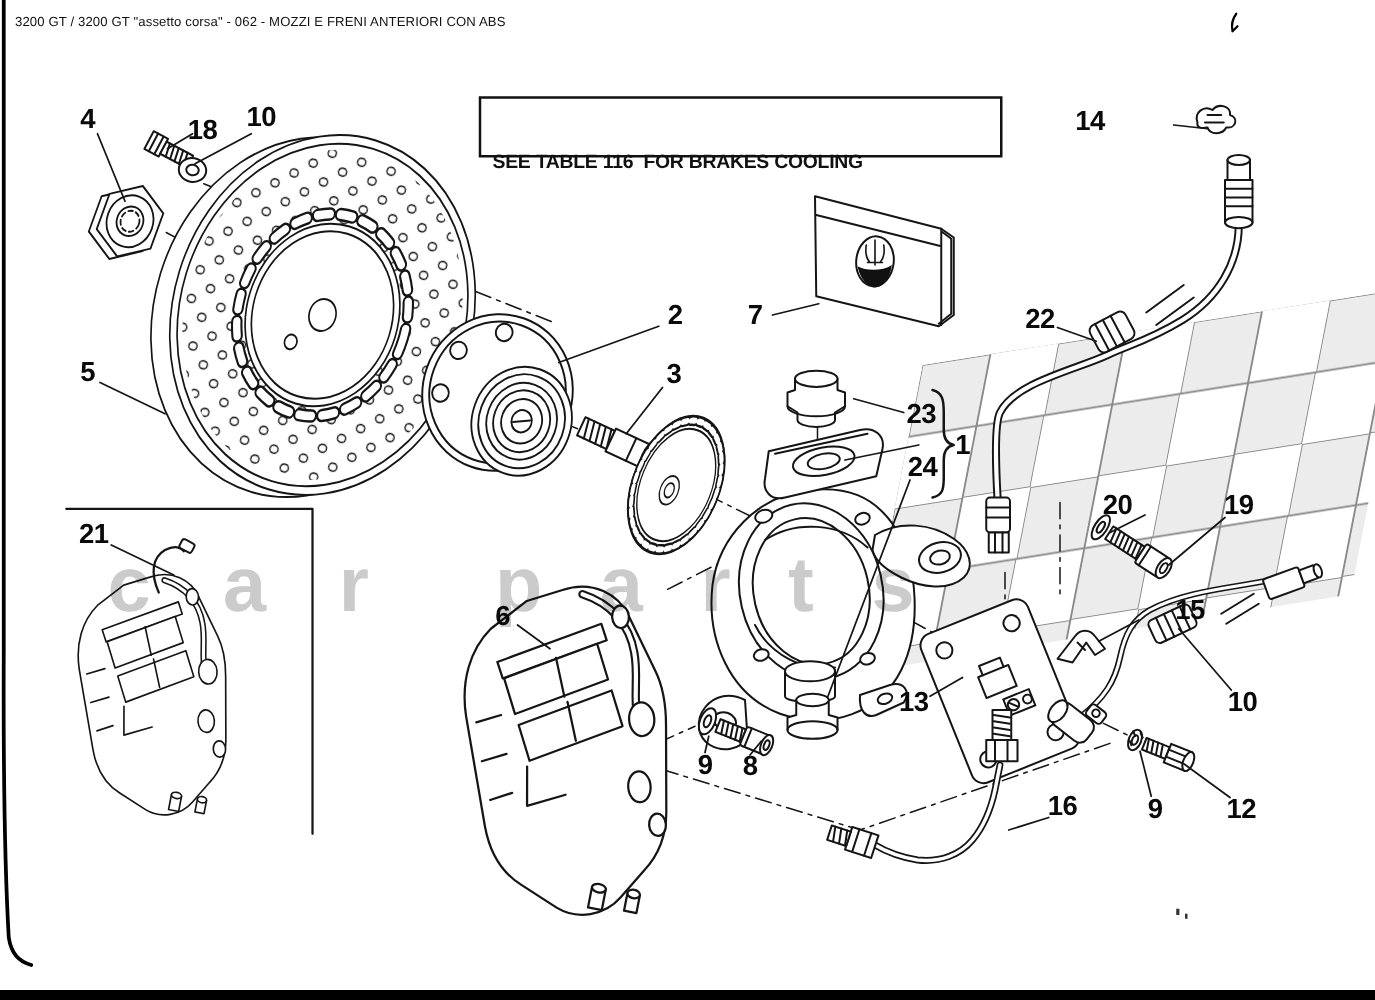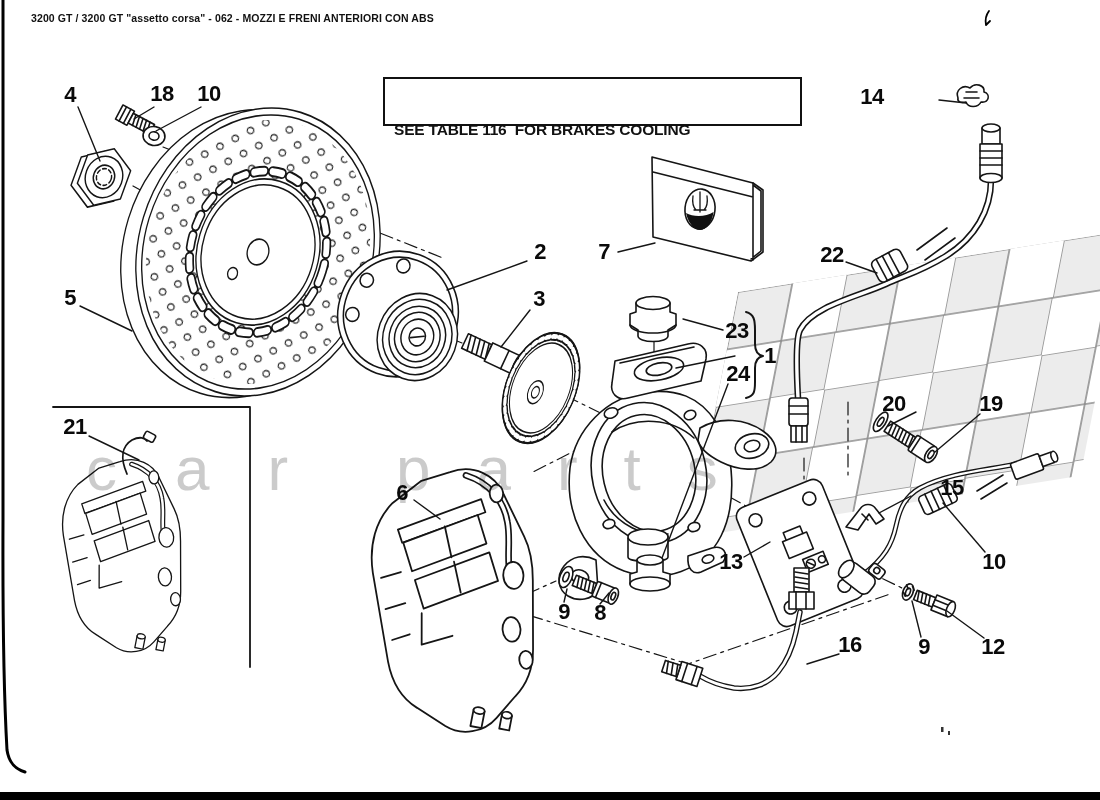--- a/index.html
+++ b/index.html
@@ -1,28 +1,28 @@
 <!DOCTYPE html>
 <html><head>
 <meta charset="utf-8">
 <style>
   html,body{margin:0;padding:0;background:#ffffff;}
   .page{position:relative;width:1100px;height:800px;background:#fff;overflow:hidden;
         font-family:"Liberation Sans",sans-serif;color:#111;}
-  .header{position:absolute;left:31px;top:12px;font-size:10.5px;font-weight:bold;
+  .header{position:absolute;left:12px;top:12px;font-size:10.5px;font-weight:normal;
           letter-spacing:.1px;white-space:pre;text-align:right;}
   .notice{position:absolute;left:383px;top:77px;width:419px;height:49px;
           border:2.5px solid #111;box-sizing:border-box;padding:3px 0 0 9px;
           font-weight:bold;font-size:15.5px;line-height:19px;letter-spacing:-.2px;white-space:pre;}
   .callout{position:absolute;transform:translate(-50%,-50%);font-weight:bold;
            font-size:22px;letter-spacing:-.5px;color:#0a0a0a;}
   .wm{pointer-events:none;mix-blend-mode:multiply;position:absolute;line-height:1;}
   .wm-brand{left:76px;top:292px;font-size:172px;font-weight:bold;
             color:rgba(199,72,72,.34);letter-spacing:2px;}
-  .wm-sub{top:438px;font-size:62px;color:rgba(125,125,125,.40);}
+  .wm-sub{top:438px;font-size:62px;color:rgba(125,125,125,.40);font-weight:bold;}
   .wm-sub.left{left:86px;letter-spacing:58px;}
   .wm-sub.right{left:396px;letter-spacing:46px;}
   svg{position:absolute;left:0;top:0;}
   svg *{vector-effect:none;}
 </style>
 </head>
 <body>
 
 <div class="page">
 
@@ -367,21 +367,21 @@
   </g>
 </svg>
 
 <div class="header">3200 GT / 3200 GT "assetto corsa" - 062 - MOZZI E FRENI ANTERIORI CON ABS</div>
 
 <div class="notice">
   <div>SEE TABLE 116  FOR BRAKES COOLING</div>
 </div>
 
 <div class="callout" style="left:70px;top:95px">4</div>
-<div class="callout" style="left:162px;top:94px">18</div>
+<div class="callout" style="left:162px;top:104px">18</div>
 <div class="callout" style="left:209px;top:94px">10</div>
 <div class="callout" style="left:70px;top:298px">5</div>
 <div class="callout" style="left:540px;top:252px">2</div>
 <div class="callout" style="left:539px;top:299px">3</div>
 <div class="callout" style="left:604px;top:252px">7</div>
 <div class="callout" style="left:872px;top:97px">14</div>
 <div class="callout" style="left:832px;top:255px">22</div>
 <div class="callout" style="left:737px;top:331px">23</div>
 <div class="callout" style="left:770px;top:356px">1</div>
 <div class="callout" style="left:738px;top:374px">24</div>

